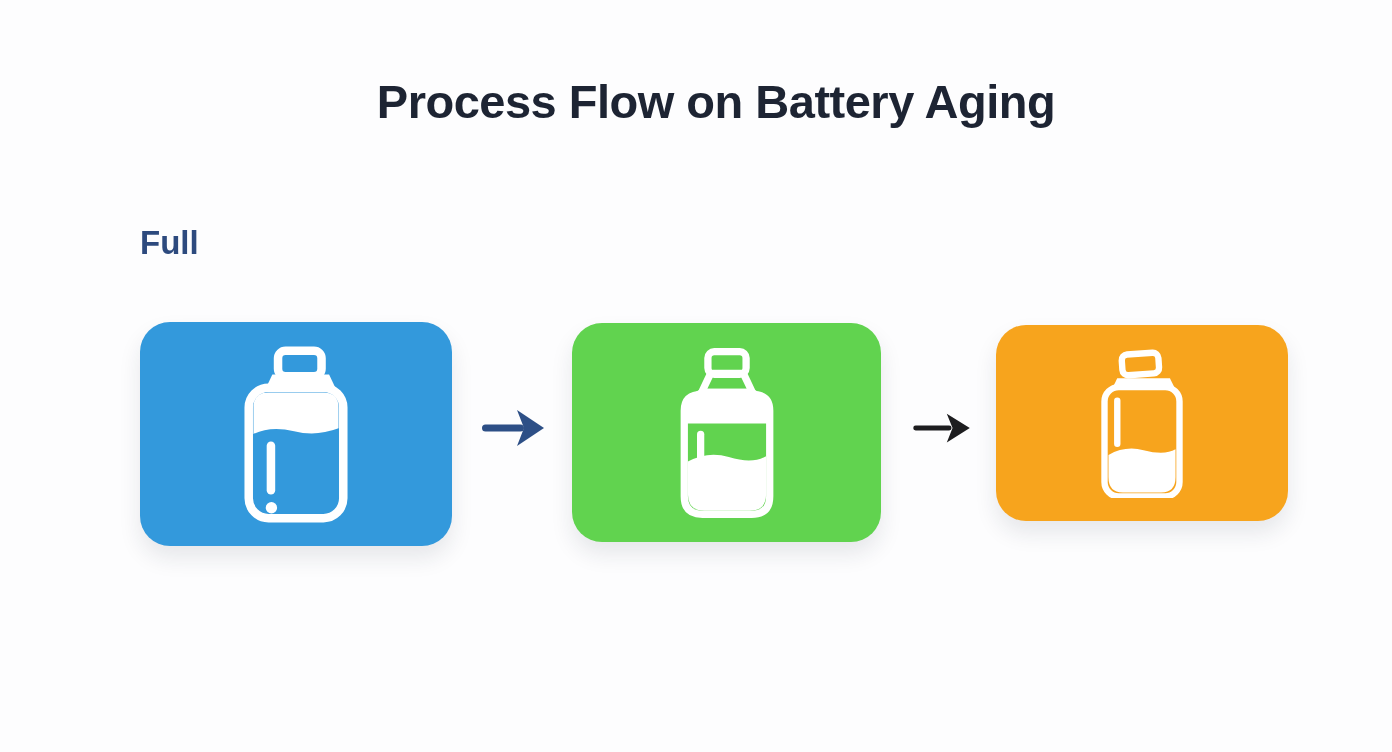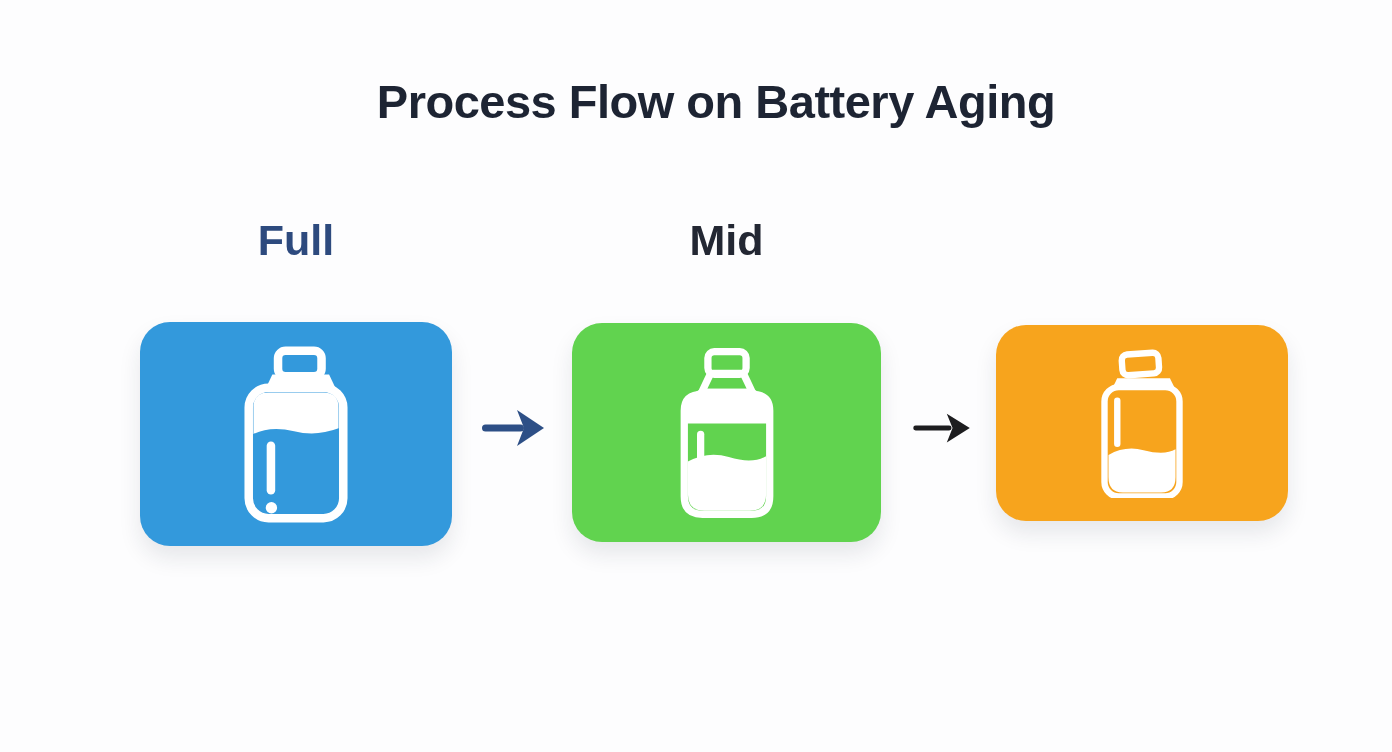--- a/index.html
+++ b/index.html
@@ -14,23 +14,23 @@
     position:absolute;
     left:0;top:74px;width:100%;
     text-align:center;
     font-size:47px;
     font-weight:bold;
     letter-spacing:-0.5px;
     color:#1d2433;
   }
   .stage-label{
     position:absolute;
-    top:216px;
-    text-align:center;
-    font-size:43px;
+    top:224px;
+    text-align:left;
+    font-size:33px;
     font-weight:bold;
     letter-spacing:0px;
   }
   .stage-box{
     position:absolute;
     border-radius:30px;
     display:flex;
     align-items:center;
     justify-content:center;
     box-shadow:0 12px 22px rgba(30,40,60,0.10);
@@ -65,21 +65,20 @@
         <circle cx="29" cy="172" r="6" fill="#ffffff"></circle>
       </g>
     </svg>
   </div>
 
   <svg class="arrow arrow-1" width="68" height="48" viewBox="0 0 68 48" style="color: rgb(45, 79, 134);">
     <rect x="3" y="20.5" width="42" height="7" rx="3.5" fill="currentColor"></rect>
     <path d="M38 6 L65 24 L38 42 L45 24 Z" fill="currentColor"></path>
   </svg>
 
-  <div class="stage-label label-mid" style="color: rgb(35, 39, 51);">Mid</div>
   <div class="stage-box box-mid" style="background-color: rgb(97, 211, 79);">
     <svg class="bottle" width="100" height="171" viewBox="0 0 110 188" aria-hidden="true">
       <g stroke-linejoin="round">
         <rect x="34" y="5" width="42" height="25" rx="7" fill="none" stroke="#ffffff" stroke-width="8"></rect>
         <path d="M37 29 L73 29 L83 50 L27 50 Z" fill="none" stroke="#ffffff" stroke-width="8"></path>
         <path d="M27 46 L83 46 Q102 54 102 84 L8 84 Q8 54 27 46 Z" fill="#ffffff"></path>
         <path d="M8 70 Q8 52 28 52 L82 52 Q102 52 102 70 L102 164 Q102 184 82 184 L28 184 Q8 184 8 164 Z" fill="none" stroke="#ffffff" stroke-width="8"></path>
         <rect x="22" y="92" width="8" height="34" rx="4" fill="#ffffff"></rect>
         <path d="M12 126 Q34 114 57 121 Q83 129 98 120 L98 162 Q98 180 80 180 L30 180 Q12 180 12 162 Z" fill="#ffffff"></path>
       </g>

